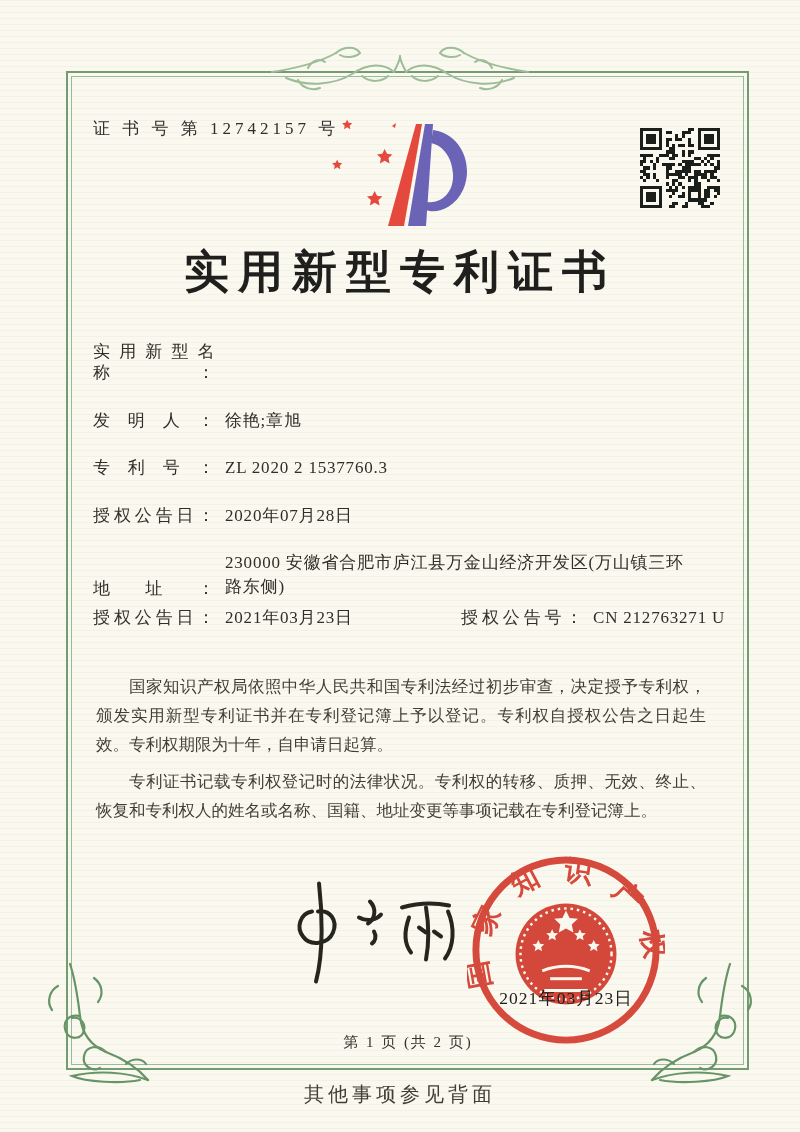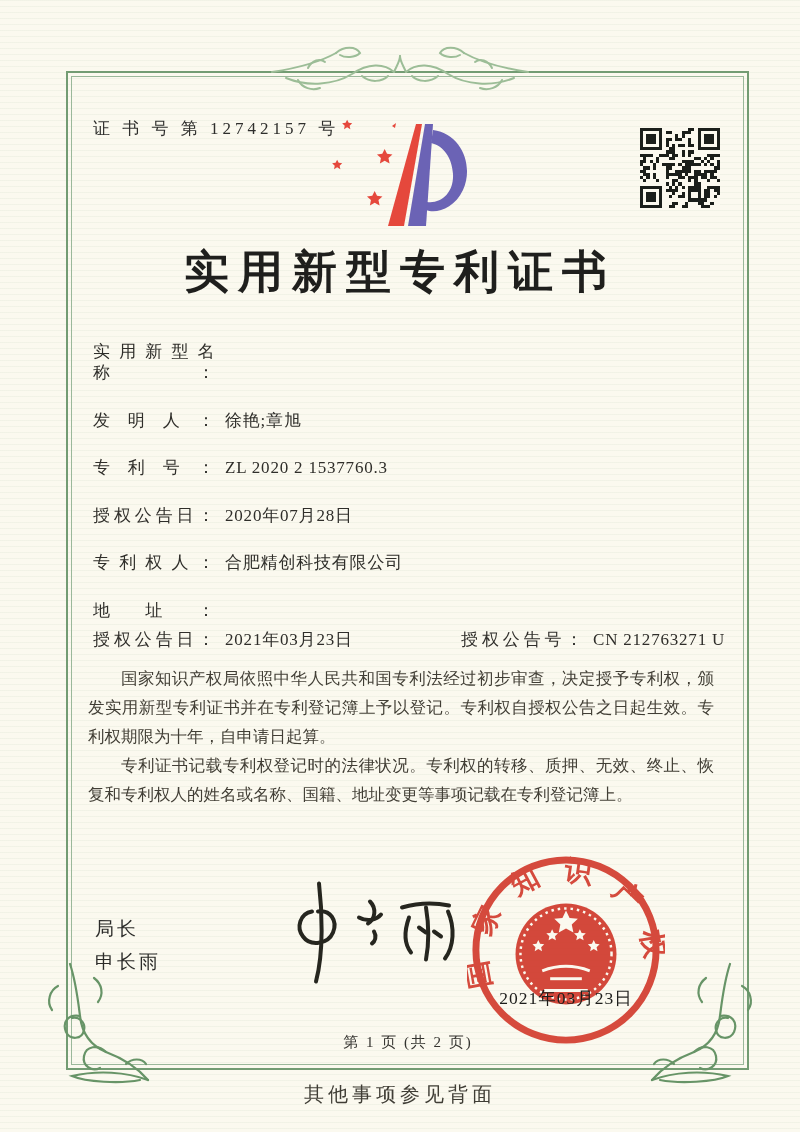--- a/index.html
+++ b/index.html
@@ -46,21 +46,21 @@
   .fvalue{margin-left:10px;letter-spacing:0.8px;}
   .fvalue.addr{width:474px;line-height:24px;margin-top:-1px;}
   .frow.authrow{margin-bottom:8px;}
   .authrow .fvalue{width:236px;flex:0 0 236px;}
   .authrow .flabel.second{flex:0 0 122px;}
   .paras{
     position:absolute;left:88px;top:664px;width:626px;
     font-size:16.5px;line-height:29px;color:#413e35;
     text-align:justify;
   }
-  .paras p{margin:0;text-indent:2em;}
+  .paras p{margin:8px;text-indent:2em;}
   .signer{
     position:absolute;left:95px;top:912px;
     font-family:"Liberation Sans","DejaVu Sans",sans-serif;
     font-size:19px;color:#2b2b29;letter-spacing:3px;line-height:33px;
   }
   .signature{position:absolute;left:282px;top:872px;width:200px;height:118px;}
   .seal{position:absolute;left:467px;top:851px;width:198px;height:198px;}
   .seal-date{
     position:absolute;left:468px;top:986px;width:196px;
     text-align:center;font-size:17.5px;color:#1d1d1b;letter-spacing:1px;
@@ -363,44 +363,37 @@
       <span class="fvalue">徐艳;章旭</span>
     </div>
     <div class="frow">
       <span class="flabel">专利号：</span>
       <span class="fvalue">ZL 2020 2 1537760.3</span>
     </div>
     <div class="frow">
       <span class="flabel">授权公告日：</span>
       <span class="fvalue">2020年07月28日</span>
     </div>
-    <div class="frow">
-      <span class="flabel">专利权人：</span>
-      <span class="fvalue">合肥精创科技有限公司</span>
-    </div>
     <div class="frow" style="margin-bottom:8px;">
       <span class="flabel">地址：</span>
+      <span class="fvalue addr">230000 安徽省合肥市庐江县万金山经济开发区(万山镇三环路东侧)</span>
     </div>
     <div class="frow authrow">
       <span class="flabel">授权公告日：</span>
       <span class="fvalue">2021年03月23日</span>
       <span class="flabel second">授权公告号：</span>
       <span class="fvalue">CN 212763271 U</span>
     </div>
   </div>
 
   <div class="paras">
     <p>国家知识产权局依照中华人民共和国专利法经过初步审查，决定授予专利权，颁发实用新型专利证书并在专利登记簿上予以登记。专利权自授权公告之日起生效。专利权期限为十年，自申请日起算。</p>
     <p>专利证书记载专利权登记时的法律状况。专利权的转移、质押、无效、终止、恢复和专利权人的姓名或名称、国籍、地址变更等事项记载在专利登记簿上。</p>
   </div>
 
-  <div class="signer">
-    <div>局长</div>
-    <div>申长雨</div>
-  </div>
 
   <svg class="signature" viewBox="0 0 200 115">
     <g fill="none" stroke="#26261f" stroke-width="4" stroke-linecap="round">
       <path d="M30,38 C18,40 14,54 21,63 C28,73 46,71 51,59 C56,47 48,36 36,38"></path>
       <path d="M37,10 C40,36 42,78 34,108"></path>
       <path d="M88,28 C95,35 93,46 86,50"></path>
       <path d="M77,44 C86,49 95,46 99,41"></path>
       <path d="M92,58 C95,63 93,68 90,70"></path>
       <path d="M120,34 C137,29 153,29 167,32"></path>
       <path d="M144,34 C147,52 147,70 144,86"></path>

